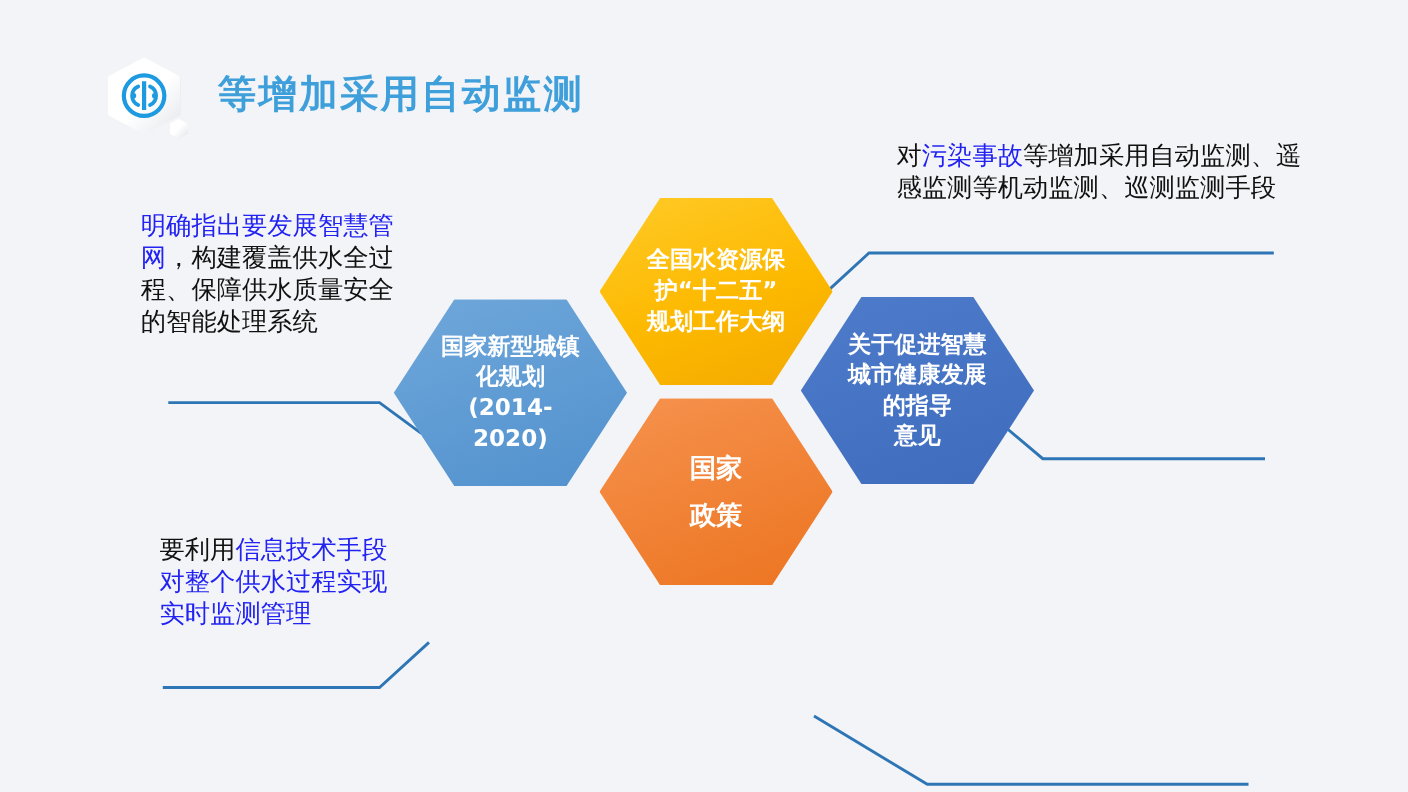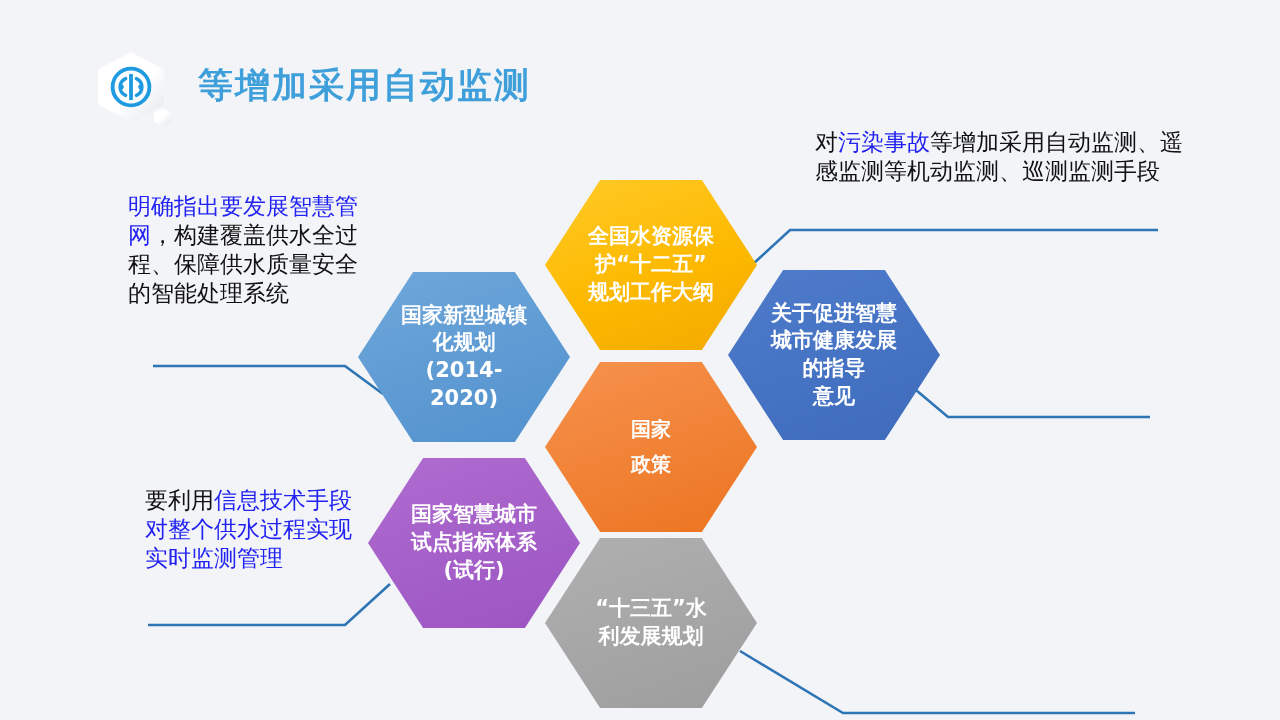--- a/index.html
+++ b/index.html
@@ -44,21 +44,21 @@
     white-space:pre-line;text-align:center;color:#ffffff;
     font-weight:bold;font-size:21px;line-height:1.32;
   }
   .hex-yellow{background:linear-gradient(160deg,#ffca28,#fdb900 55%,#f3a900);}
   .hex-blue-light{background:linear-gradient(160deg,#6ea7da,#5291ce);}
   .hex-blue-dark{background:linear-gradient(160deg,#4e7ccb,#3e6bbc);}
   .hex-orange{background:linear-gradient(160deg,#f6924e,#ec7420);}
   .hex-purple{background:linear-gradient(160deg,#af6cd0,#9c54c2);}
   .hex-green{background:linear-gradient(160deg,#7db858,#68a43f);}
   .hex-gray{background:linear-gradient(160deg,#b0b0b0,#9d9d9d);}
-  .hex-center .hex-label{font-size:20px;line-height:1.75;}
+  .hex-center .hex-label{font-size:24px;line-height:1.75;}
   
   .annotation{
     position:absolute;margin:0;
     font-size:23px;font-weight:normal;color:#111111;line-height:1.26;
     text-align:left;
   }
   .annotation .hl{color:#2222f2;}
 </style>
 </head>
 <body>
@@ -108,31 +108,22 @@
 城市健康发展
 的指导
 意见</span>
   </div>
 
   <div class="hex hex-orange hex-center" style="left:545px;top:362px;">
     <span class="hex-label">国家
 政策</span>
   </div>
 
-  <div class="hex hex-purple" style="left:368px;top:458px;">
-    <span class="hex-label">国家智慧城市
-试点指标体系
-(试行)</span>
-  </div>
 
 
-  <div class="hex hex-gray" style="left:545px;top:538px;">
-    <span class="hex-label">“十三五”水
-利发展规划</span>
-  </div>
 
   <p class="annotation" style="left:815px;top:128px;width:368px;"><span>对</span><span class="hl">污染事故</span><span>等增加采用自动监测、遥感监测等机动监测、巡测监测手段</span></p>
 
   <p class="annotation" style="left:128px;top:192px;width:242px;"><span class="hl">明确指出要发展智慧管网</span><span>，构建覆盖供水全过程、保障供水质量安全的智能处理系统</span></p>
 
 
   <p class="annotation" style="left:145px;top:486px;width:218px;"><span>要利用</span><span class="hl">信息技术手段对整个供水过程实现实时监测管理</span></p>
 
 
 </div>

